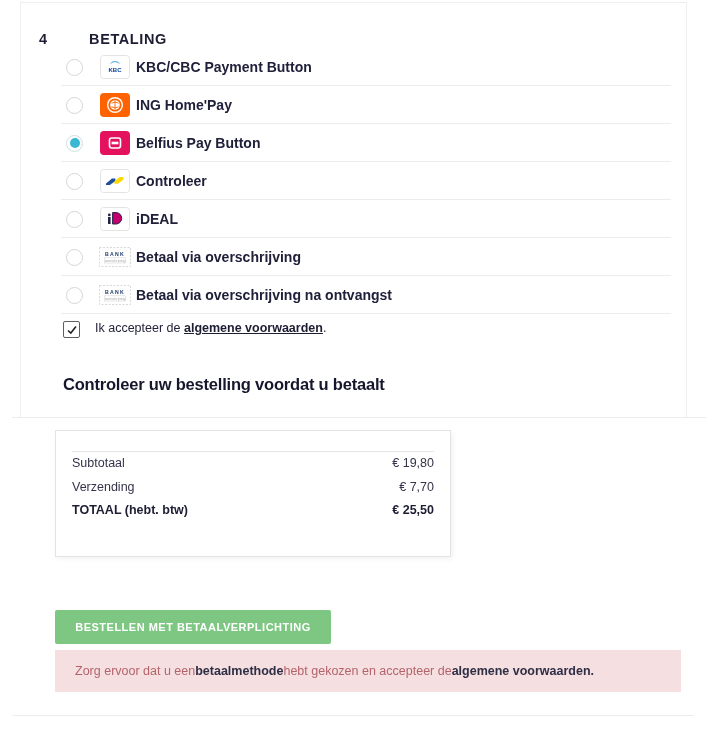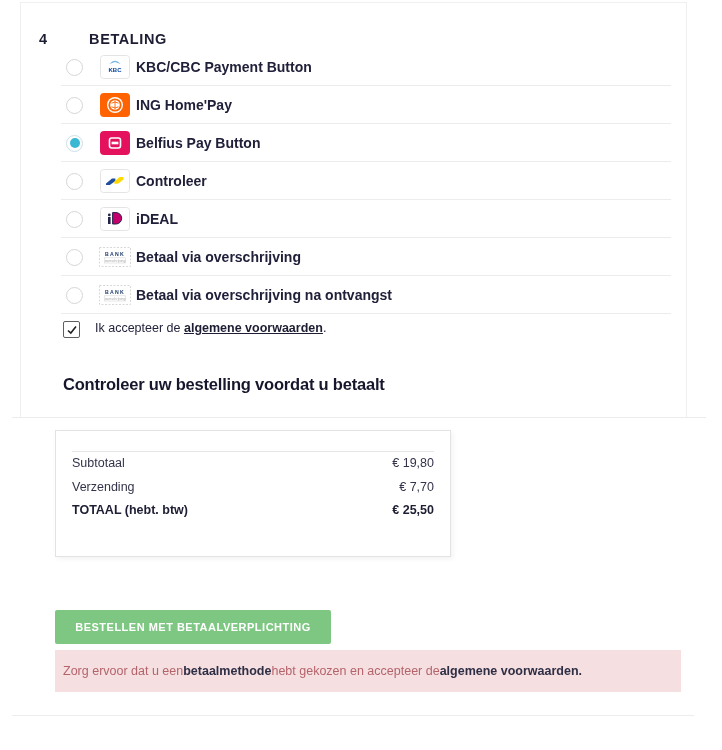--- a/index.html
+++ b/index.html
@@ -53,21 +53,21 @@
   .sum-row.total{font-weight:bold;color:#1d1d33;}
   
   .order-btn{
     position:absolute;left:55px;top:595px;width:276px;height:34px;border:none;border-radius:2px;
     background:#7ec782;color:#fff;font-family:inherit;font-size:11px;font-weight:bold;
     letter-spacing:.5px;cursor:pointer;margin-top:15px;
   }
   
   .alert{
     position:absolute;left:55px;top:650px;width:626px;height:42px;background:#f5dfe0;
-    box-sizing:border-box;display:flex;align-items:center;padding:0 8px;
+    box-sizing:border-box;display:flex;align-items:center;padding:0 20px;
     font-size:12.5px;color:#b4636b;white-space:nowrap;
   }
   .alert .em{color:#2e2e45;font-weight:bold;text-align:center;}
 </style>
 </head>
 <body>
 
 <div class="screen">
 
   <section class="payment-card">

